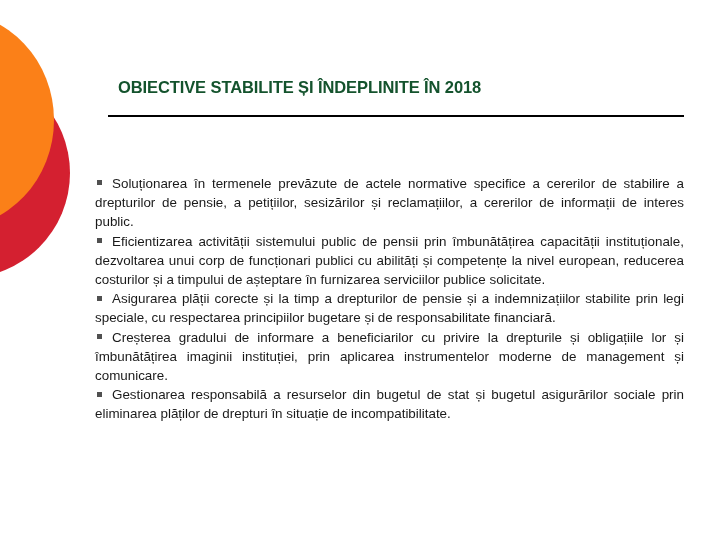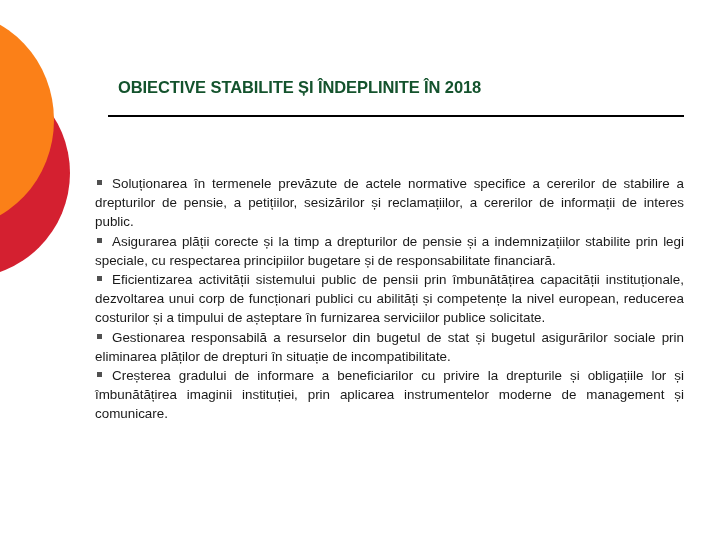--- a/index.html
+++ b/index.html
@@ -42,17 +42,17 @@
 <body>
 
 <div class="deco circle-red"></div>
 <div class="deco circle-orange"></div>
 
 <div class="title">OBIECTIVE STABILITE ȘI ÎNDEPLINITE ÎN 2018</div>
 <div class="rule"></div>
 
 <div class="content">
   <p class="item"><span class="bullet"></span><span>Soluționarea în termenele prevăzute de actele normative specifice a cererilor de stabilire a drepturilor de pensie, a petițiilor, sesizărilor și reclamațiilor, a cererilor de informații de interes public.</span></p>
+  <p class="item"><span class="bullet"></span><span>Eficientizarea activității sistemului public de pensii prin îmbunătățirea capacității instituționale, dezvoltarea unui corp de funcționari publici cu abilități și competențe la nivel european, reducerea costurilor și a timpului de așteptare în furnizarea serviciilor publice solicitate.</span></p>
   <p class="item"><span class="bullet"></span><span>Asigurarea plății corecte și la timp a drepturilor de pensie și a indemnizațiilor stabilite prin legi speciale, cu respectarea principiilor bugetare și de responsabilitate financiară.</span></p>
-  <p class="item"><span class="bullet"></span><span>Eficientizarea activității sistemului public de pensii prin îmbunătățirea capacității instituționale, dezvoltarea unui corp de funcționari publici cu abilități și competențe la nivel european, reducerea costurilor și a timpului de așteptare în furnizarea serviciilor publice solicitate.</span></p>
+  <p class="item"><span class="bullet"></span><span>Creșterea gradului de informare a beneficiarilor cu privire la drepturile și obligațiile lor și îmbunătățirea imaginii instituției, prin aplicarea instrumentelor moderne de management și comunicare.</span></p>
   <p class="item"><span class="bullet"></span><span>Gestionarea responsabilă a resurselor din bugetul de stat și bugetul asigurărilor sociale prin eliminarea plăților de drepturi în situație de incompatibilitate.</span></p>
-  <p class="item"><span class="bullet"></span><span>Creșterea gradului de informare a beneficiarilor cu privire la drepturile și obligațiile lor și îmbunătățirea imaginii instituției, prin aplicarea instrumentelor moderne de management și comunicare.</span></p>
 </div>
 
 </body></html>

